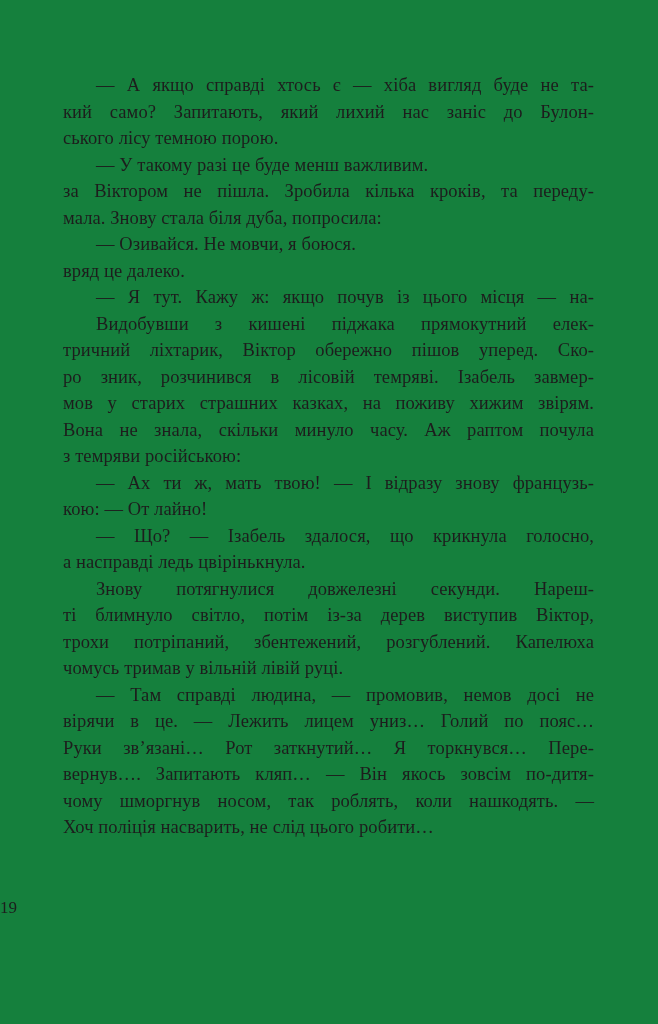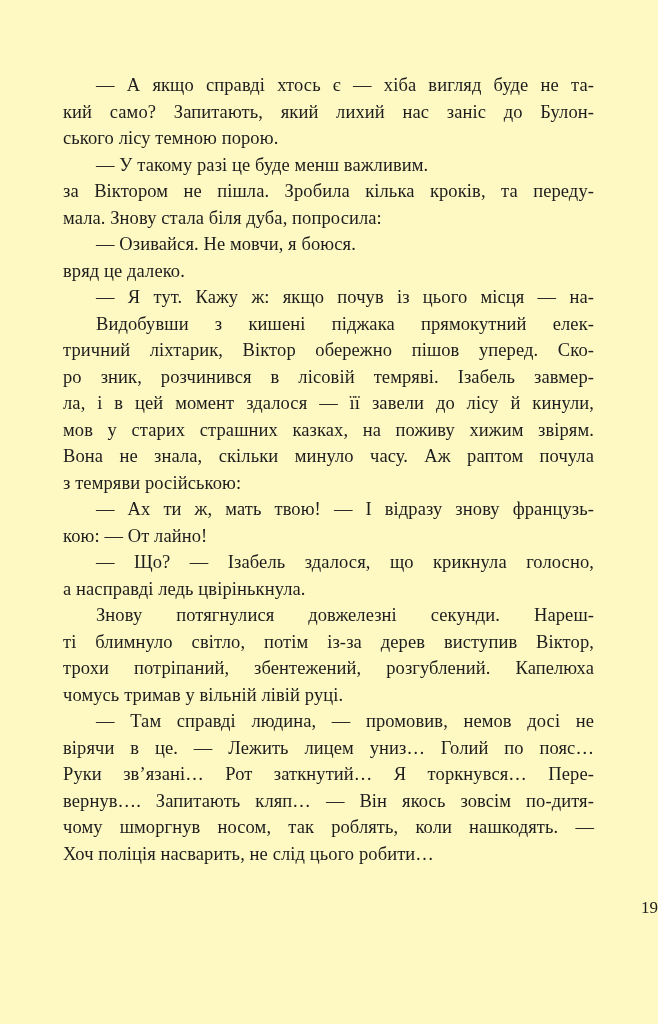--- a/index.html
+++ b/index.html
@@ -5,21 +5,21 @@
   html, body {
     margin: 0;
     padding: 0;
     background: #e8e8e8;
   }
   .page {
     position: relative;
     width: 658px;
     height: 1024px;
     margin: 0 auto;
-    background: #fef9c3;
+    background: #15803d;
     font-family: "Liberation Serif", "DejaVu Serif", serif;
     color: #1d1d1d;
     overflow: hidden;
   }
   .text-block {
     position: absolute;
     left: 63px;
     top: 72px;
     width: 531px;
   }
@@ -39,21 +39,21 @@
     text-indent: 33px;
   }
   .line.last {
     text-align-last: left;
   }
   .page-number {
     position: absolute;
     left: 0;
     right: 0;
     top: 898px;
-    text-align: right;
+    text-align: left;
     font-size: 17px;
     color: #1d1d1d;
   }
 </style>
 </head>
 <body>
 
 <div class="page">
   <div class="text-block" id="text-block">
       <div class="para">
@@ -72,21 +72,20 @@
         <div class="line first last">— Озивайся. Не мовчи, я боюся.</div>
       </div>
       <div class="para">
         <div class="line last">вряд це далеко.</div>
         <div class="line first">— Я тут. Кажу ж: якщо почув із цього місця — на-</div>
       </div>
       <div class="para">
         <div class="line first">Видобувши з кишені піджака прямокутний елек-</div>
         <div class="line">тричний ліхтарик, Віктор обережно пішов уперед. Ско-</div>
         <div class="line">ро зник, розчинився в лісовій темряві. Ізабель завмер-</div>
-        <div class="line">ла, і в цей момент здалося — її завели до лісу й кинули,</div>
         <div class="line">мов у старих страшних казках, на поживу хижим звірям.</div>
         <div class="line">Вона не знала, скільки минуло часу. Аж раптом почула</div>
         <div class="line last">з темряви російською:</div>
       </div>
       <div class="para">
         <div class="line first">— Ах ти ж, мать твою! — І відразу знову французь-</div>
         <div class="line last">кою: — От лайно!</div>
       </div>
       <div class="para">
         <div class="line first">— Що? — Ізабель здалося, що крикнула голосно,</div>

